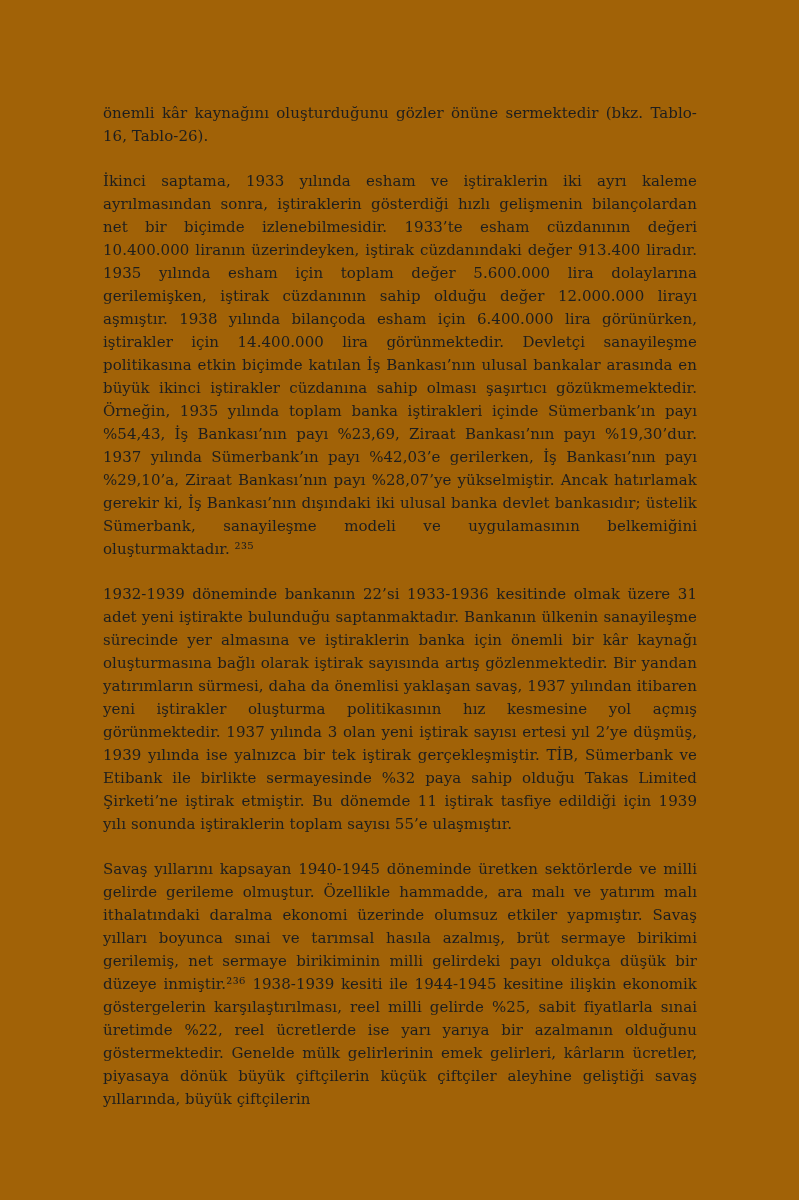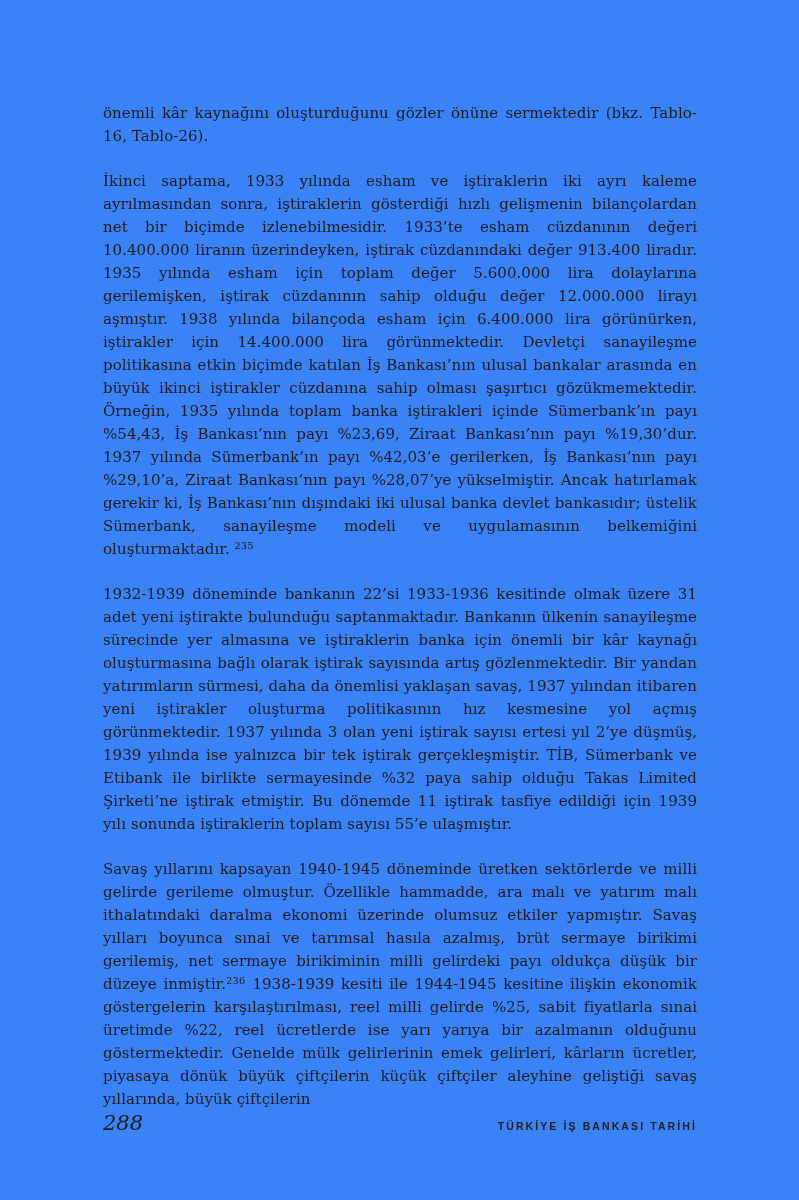--- a/index.html
+++ b/index.html
@@ -5,21 +5,21 @@
 <style>
   html, body {
     margin: 0;
     padding: 0;
     background: #ffffff;
   }
   .page {
     position: relative;
     width: 799px;
     height: 1200px;
-    background: #3b82f6;
+    background: #a16207;
     overflow: hidden;
     font-family: "DejaVu Serif", "Liberation Serif", serif;
     color: #1e1e1e;
   }
   .text-block {
     position: absolute;
     left: 103px;
     top: 102px;
     width: 594px;
     text-align: justify;
@@ -69,18 +69,14 @@
 <div class="page">
 
   <main class="text-block">
 
   <div class="paragraph">önemli kâr kaynağını oluşturduğunu gözler önüne sermektedir (bkz. Tablo-16, Tablo-26).</div>
       <div class="paragraph">İkinci saptama, 1933 yılında esham ve iştiraklerin iki ayrı kaleme ayrılmasından sonra, iştiraklerin gösterdiği hızlı gelişmenin bilançolardan net bir biçimde izlenebilmesidir. 1933’te esham cüzdanının değeri 10.400.000 liranın üzerindeyken, iştirak cüzdanındaki değer 913.400 liradır. 1935 yılında esham için toplam değer 5.600.000 lira dolaylarına gerilemişken, iştirak cüzdanının sahip olduğu değer 12.000.000 lirayı aşmıştır. 1938 yılında bilançoda esham için 6.400.000 lira görünürken, iştirakler için 14.400.000 lira görünmektedir. Devletçi sanayileşme politikasına etkin biçimde katılan İş Bankası’nın ulusal bankalar arasında en büyük ikinci iştirakler cüzdanına sahip olması şaşırtıcı gözükmemektedir. Örneğin, 1935 yılında toplam banka iştirakleri içinde Sümerbank’ın payı %54,43, İş Bankası’nın payı %23,69, Ziraat Bankası’nın payı %19,30’dur. 1937 yılında Sümerbank’ın payı %42,03’e gerilerken, İş Bankası’nın payı %29,10’a, Ziraat Bankası’nın payı %28,07’ye yükselmiştir. Ancak hatırlamak gerekir ki, İş Bankası’nın dışındaki iki ulusal banka devlet bankasıdır; üstelik Sümerbank, sanayileşme modeli ve uygulamasının belkemiğini oluşturmaktadır. <span class="footnote-ref">²³⁵</span></div>
       <div class="paragraph">1932-1939 döneminde bankanın 22’si 1933-1936 kesitinde olmak üzere 31 adet yeni iştirakte bulunduğu saptanmaktadır. Bankanın ülkenin sanayileşme sürecinde yer almasına ve iştiraklerin banka için önemli bir kâr kaynağı oluşturmasına bağlı olarak iştirak sayısında artış gözlenmektedir. Bir yandan yatırımların sürmesi, daha da önemlisi yaklaşan savaş, 1937 yılından itibaren yeni iştirakler oluşturma politikasının hız kesmesine yol açmış görünmektedir. 1937 yılında 3 olan yeni iştirak sayısı ertesi yıl 2’ye düşmüş, 1939 yılında ise yalnızca bir tek iştirak gerçekleşmiştir. TİB, Sümerbank ve Etibank ile birlikte sermayesinde %32 paya sahip olduğu Takas Limited Şirketi’ne iştirak etmiştir. Bu dönemde 11 iştirak tasfiye edildiği için 1939 yılı sonunda iştiraklerin toplam sayısı 55’e ulaşmıştır.</div>
       <div class="paragraph">Savaş yıllarını kapsayan 1940-1945 döneminde üretken sektörlerde ve milli gelirde gerileme olmuştur. Özellikle hammadde, ara malı ve yatırım malı ithalatındaki daralma ekonomi üzerinde olumsuz etkiler yapmıştır. Savaş yılları boyunca sınai ve tarımsal hasıla azalmış, brüt sermaye birikimi gerilemiş, net sermaye birikiminin milli gelirdeki payı oldukça düşük bir düzeye inmiştir.<span class="footnote-ref">²³⁶</span> 1938-1939 kesiti ile 1944-1945 kesitine ilişkin ekonomik göstergelerin karşılaştırılması, reel milli gelirde %25, sabit fiyatlarla sınai üretimde %22, reel ücretlerde ise yarı yarıya bir azalmanın olduğunu göstermektedir. Genelde mülk gelirlerinin emek gelirleri, kârların ücretler, piyasaya dönük büyük çiftçilerin küçük çiftçiler aleyhine geliştiği savaş yıllarında, büyük çiftçilerin</div>
     </main>
 
-  <footer class="page-footer">
-    <span class="page-number">288</span>
-    <span class="book-title">TÜRKİYE İŞ BANKASI TARİHİ</span>
-  </footer>
 
 </div>
 
 </body></html>

